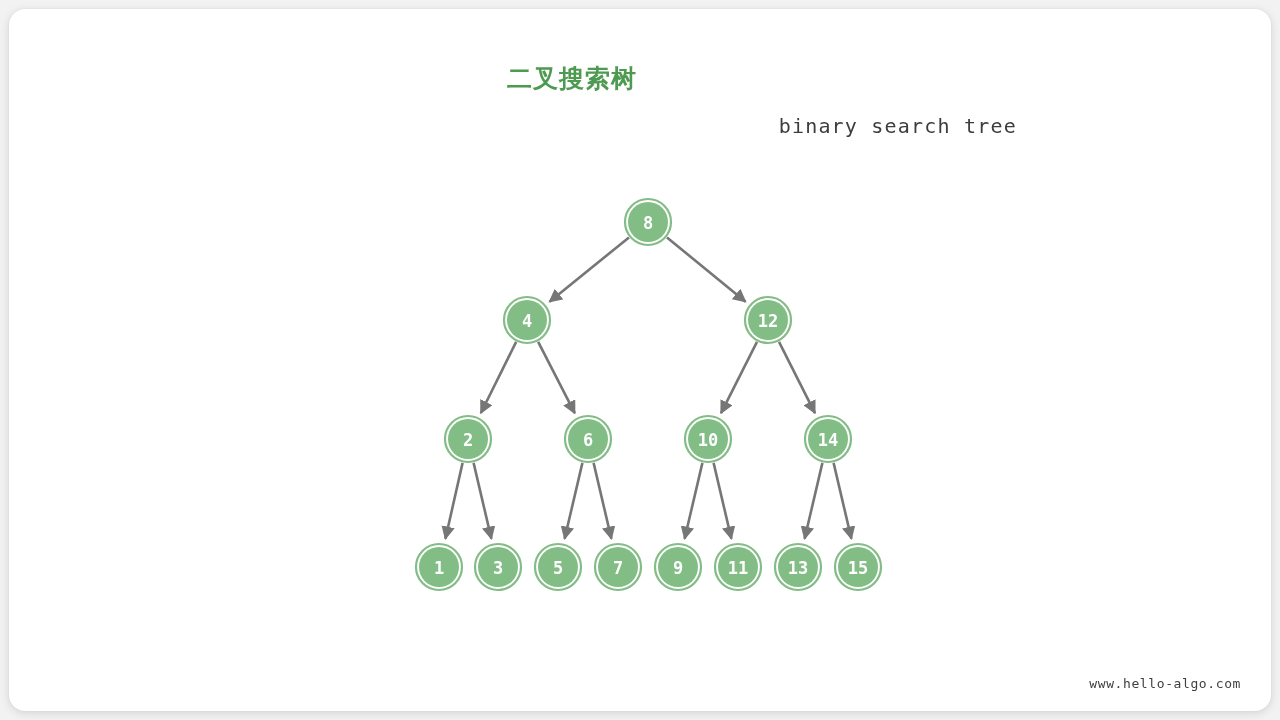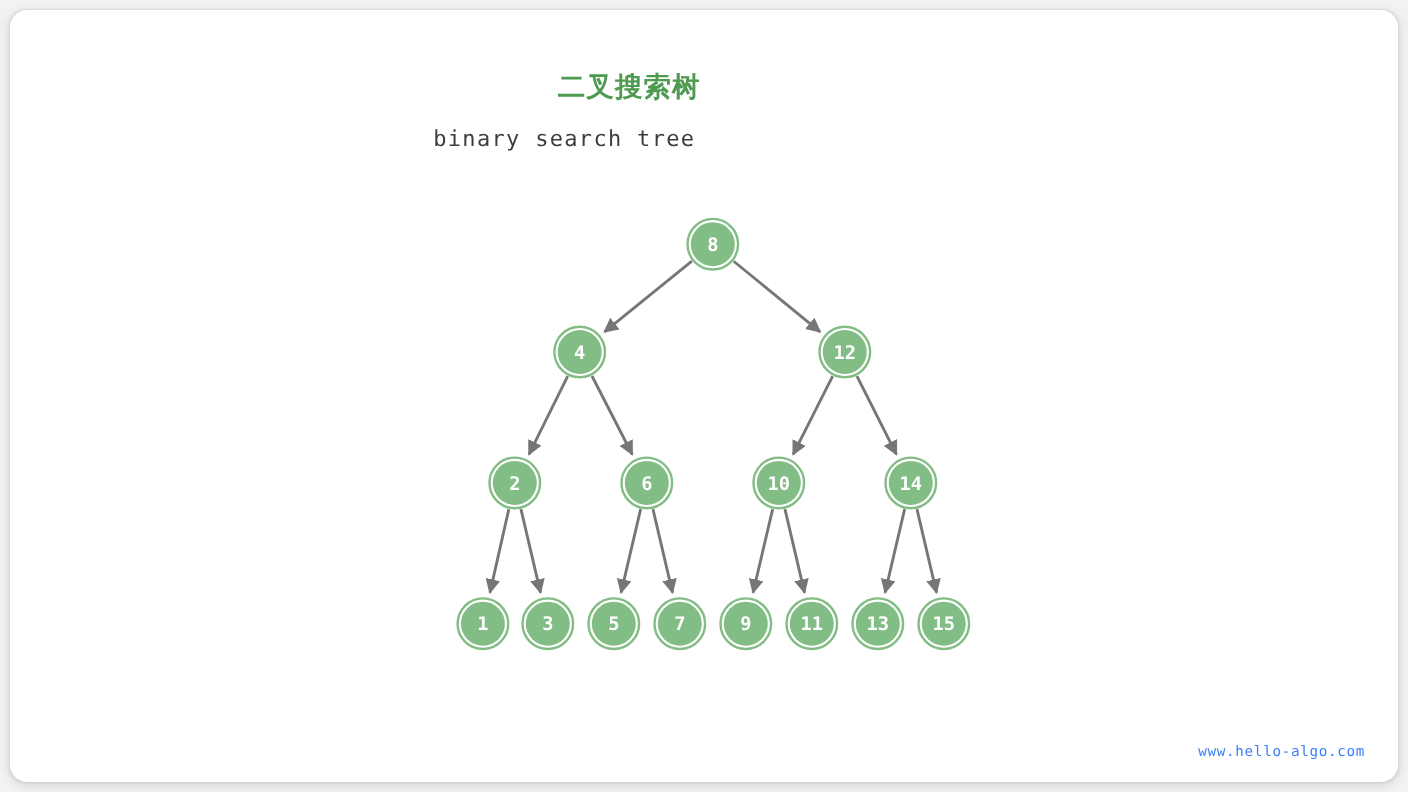--- a/index.html
+++ b/index.html
@@ -40,32 +40,32 @@
     font-weight: bold;
     color: #4e9a51;
     letter-spacing: 1px;
     font-family: "DejaVu Sans", sans-serif;
   }
   #subtitle {
     position: absolute;
     left: 0;
     top: 105px;
     width: 1008px;
-    text-align: center;
+    text-align: right;
     font-size: 20px;
     color: #3d3d3d;
     letter-spacing: 1.2px;
     font-family: "DejaVu Sans Mono", monospace;
   }
   #watermark {
     position: absolute;
     right: 30px;
     bottom: 20px;
     font-size: 13px;
-    color: #3b82f6;
+    color: #404040;
     letter-spacing: 0.6px;
     font-family: "DejaVu Sans Mono", monospace;
   }
   #tree-svg {
     position: absolute;
     left: 0;
     top: 0;
     width: 1262px;
     height: 702px;
   }

